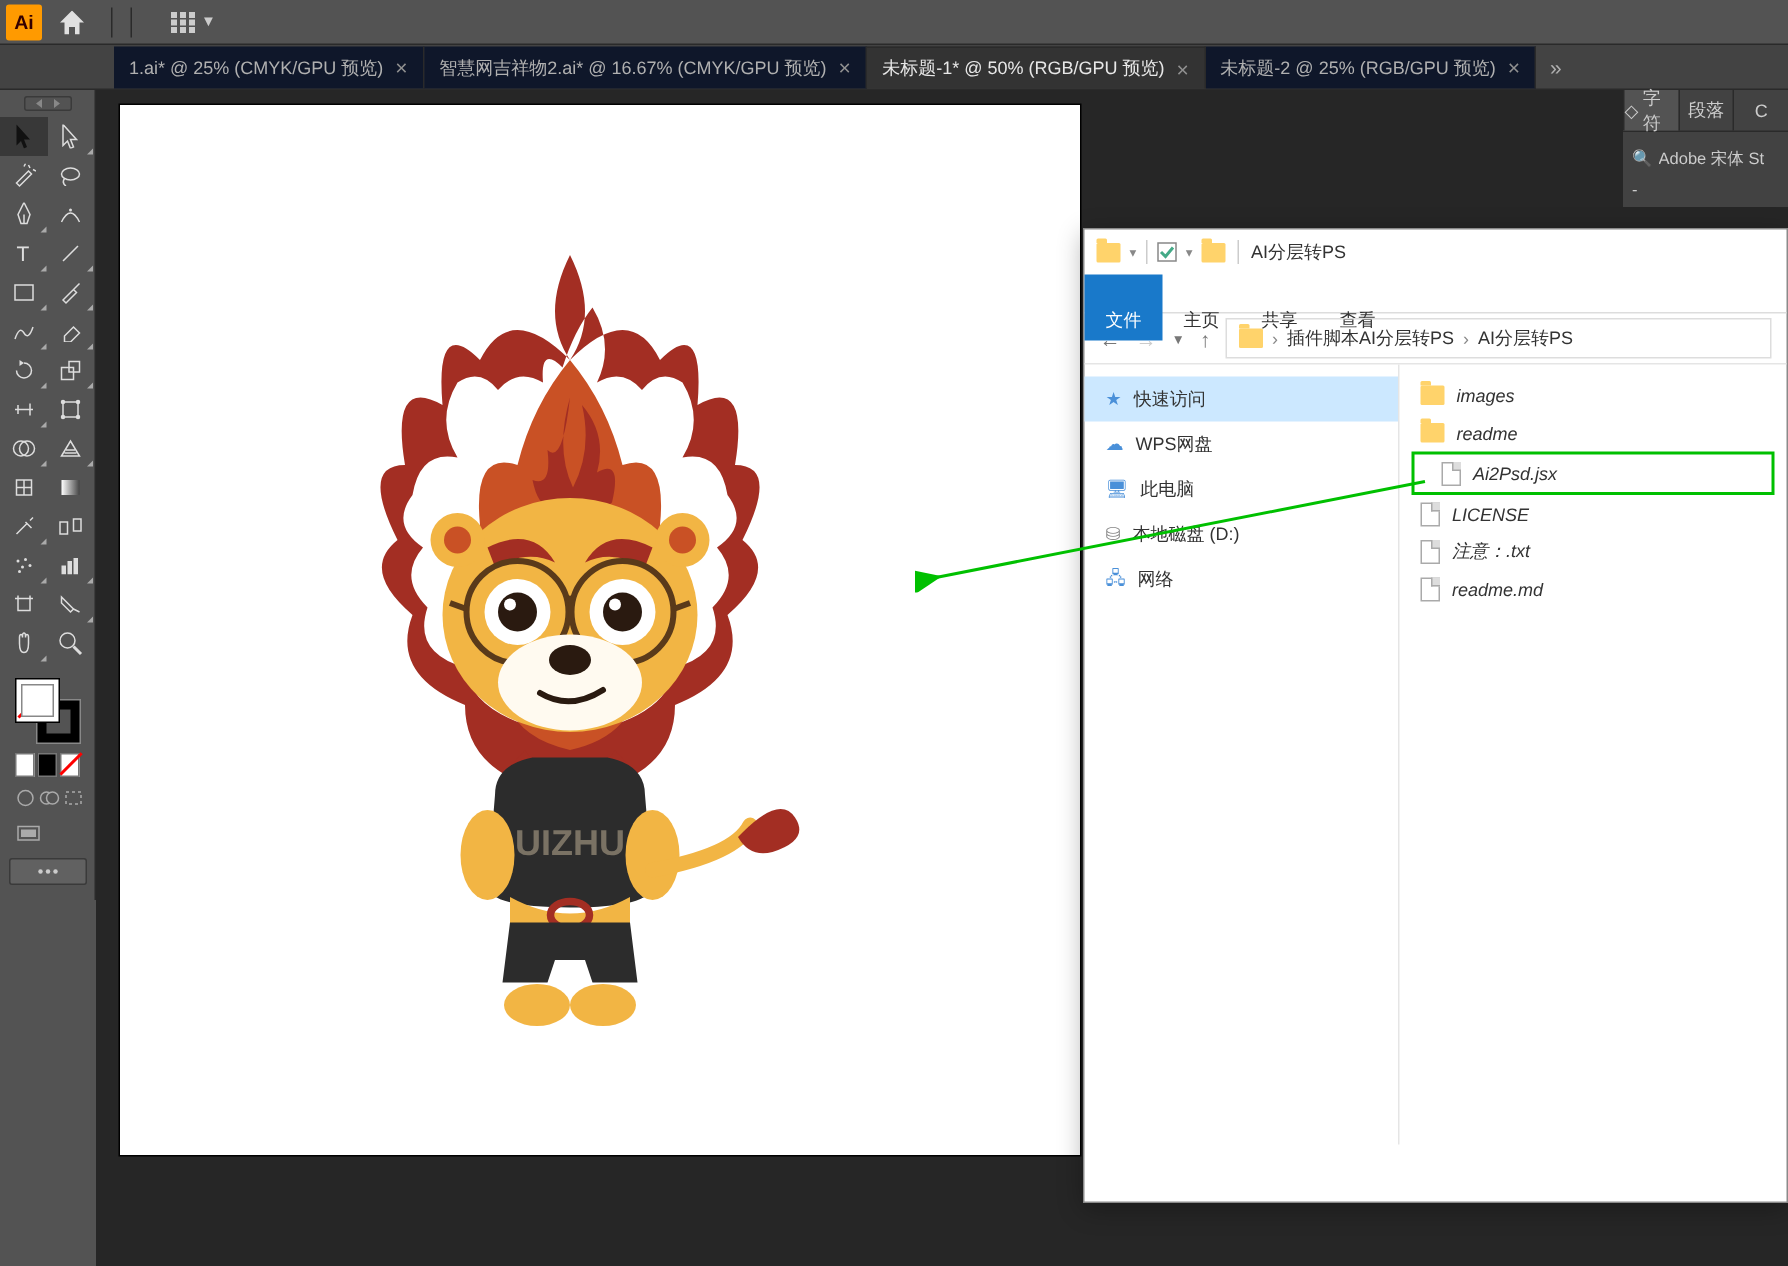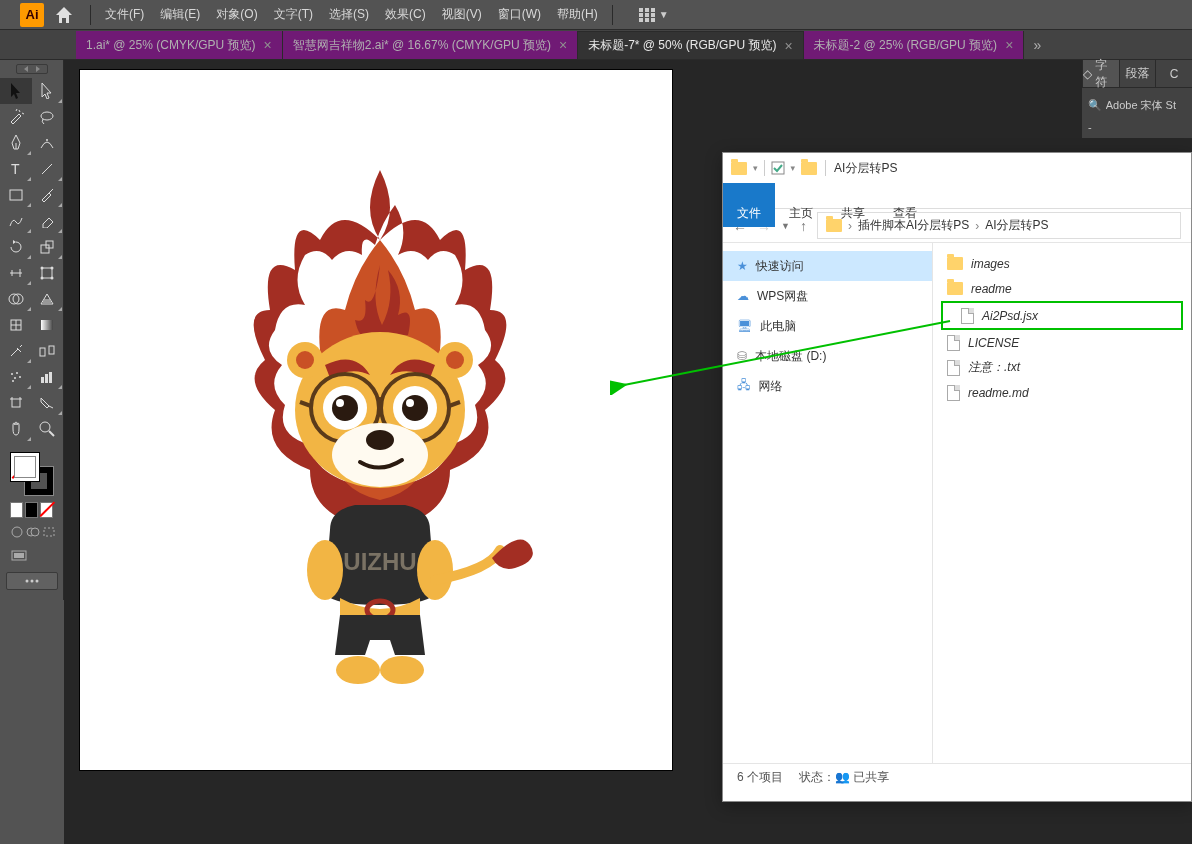--- a/index.html
+++ b/index.html
@@ -1,30 +1,30 @@
 <!DOCTYPE html>
 <html><head>
 <meta charset="utf-8">
 <style>
 * { margin: 0; padding: 0; box-sizing: border-box; font-family: "Microsoft YaHei", Arial, sans-serif; }
 body { width: 1192px; height: 844px; background: #535353; overflow: hidden; position: relative; }
 
 
-.ai-titlebar { height: 30px; background: #535353; display: flex; align-items: center; padding: 0 20px; border-bottom: 1px solid #2a2a2a; }
+.ai-titlebar { height: 30px; background: #535353; display: flex; align-items: center; padding: 0 4px; border-bottom: 1px solid #2a2a2a; }
 .ai-logo { width: 24px; height: 24px; background: #ff9a00; color: #330000; font-weight: bold; font-size: 13px; display: flex; align-items: center; justify-content: center; border-radius: 2px; margin-right: 8px; }
 .home-icon { width: 24px; height: 24px; display: flex; align-items: center; justify-content: center; margin-right: 8px; color: #e0e0e0; }
 .divider-v { width: 1px; height: 20px; background: #2a2a2a; margin: 0 6px; }
 .menu-items { display: flex; gap: 0; }
 .menu-item { color: #d8d8d8; font-size: 12px; padding: 4px 8px; cursor: pointer; }
 .workspace-sel { margin-left: 20px; display: flex; align-items: center; gap: 4px; }
 .grid-icon { display: inline-block; width: 16px; height: 14px; }
 
 
 .tabs-bar { height: 30px; background: #434343; display: flex; align-items: flex-end; padding-left: 76px; border-bottom: 1px solid #2a2a2a; }
-.tab { height: 28px; padding: 0 10px; display: flex; align-items: center; color: #b0b0b0; font-size: 12px; gap: 8px; background: #701a75; border-right: 1px solid #2a2a2a; cursor: pointer; }
+.tab { height: 28px; padding: 0 10px; display: flex; align-items: center; color: #b0b0b0; font-size: 12px; gap: 8px; background: #0f172a; border-right: 1px solid #2a2a2a; cursor: pointer; }
 .tab.active { background: #333333; color: #e8e8e8; border-top: 1px solid #2a2a2a; }
 .tab-close { color: #909090; font-size: 14px; }
 .tab-expand { width: 26px; height: 28px; display: flex; align-items: center; justify-content: center; color: #b0b0b0; font-size: 14px; cursor: pointer; }
 
 
 .tools-panel { position: absolute; left: 0; top: 60px; width: 64px; background: #535353; border-right: 1px solid #2a2a2a; padding-top: 4px; }
 .tools-tab { width: 32px; height: 10px; background: #535353; margin: 0 auto 4px; border: 1px solid #3a3a3a; border-radius: 2px; display:flex; align-items:center; justify-content:center;}
 .tools-tab svg{display:block;}
 .tool-row { display: flex; }
 .tool-btn { width: 32px; height: 26px; display: flex; align-items: center; justify-content: center; color: #e0e0e0; cursor: pointer; position: relative; }
@@ -38,21 +38,21 @@
 .sw-stroke { position: absolute; right: 0; bottom: 0; width: 30px; height: 30px; background: #000; border: 1px solid #888; }
 .sw-stroke::after{content:'';position:absolute;left:6px;top:6px;right:6px;bottom:6px;background:#535353;}
 .swatch-mini { display: flex; gap: 2px; padding: 2px 6px; }
 .mini-sw { width: 16px; height: 16px; border: 1px solid #777; }
 .bottom-icons { display: flex; gap: 2px; padding: 4px 6px; }
 .bi { width: 18px; height: 16px; display:flex; align-items:center; justify-content:center;}
 .edit-btn{width:52px;height:18px;margin:4px auto;background:#616161;border:1px solid #3a3a3a;border-radius:2px;display:flex;align-items:center;justify-content:center;}
 
 
 .canvas-area { position: absolute; left: 64px; top: 60px; right: 0; bottom: 0; background: #262626; }
-.artboard { position: absolute; left: 16px; top: 10px; width: 592px; height: 700px; background: #fff; box-shadow: 0 0 0 1px #000; }
+.artboard { position: absolute; left: 16px; top: 10px; width: 640px; height: 700px; background: #fff; box-shadow: 0 0 0 1px #000; }
 
 
 .panel-tabs { position: absolute; right: 0; top: 60px; width: 110px; height: 28px; background: #424242; display: flex; border-bottom: 1px solid #2a2a2a; }
 .ptab { flex: 1; display: flex; align-items: center; justify-content: center; color: #ccc; font-size: 12px; border-left: 1px solid #2a2a2a; cursor:pointer;}
 .ptab.active { background: #535353; }
 .panel-font { position: absolute; right: 0; top: 88px; width: 110px; height: 50px; background: #424242; padding: 6px; color: #ccc; font-size: 11px; }
 .font-row{display:flex;align-items:center;gap:4px;height:22px;}
 
 
 .explorer { position: absolute; left: 722px; top: 152px; width: 470px; height: 650px; background: #fff; border: 1px solid #8a8a8a; box-shadow: 0 4px 16px rgba(0,0,0,0.3); }
@@ -87,31 +87,20 @@
 <body>
 
 <div class="ai-titlebar">
   <div class="ai-logo">Ai</div>
   <div class="home-icon">
     <svg width="18" height="16" viewBox="0 0 18 16">
         <path d="M9 0 L17 8 L14 8 L14 16 L11 16 L11 11 L7 11 L7 16 L4 16 L4 8 L1 8 Z" fill="#e0e0e0"></path>
       </svg>
   </div>
   <div class="divider-v"></div>
-  <div class="menu-items">
-    <div class="menu-item">文件(F)</div>
-    <div class="menu-item">编辑(E)</div>
-    <div class="menu-item">对象(O)</div>
-    <div class="menu-item">文字(T)</div>
-    <div class="menu-item">选择(S)</div>
-    <div class="menu-item">效果(C)</div>
-    <div class="menu-item">视图(V)</div>
-    <div class="menu-item">窗口(W)</div>
-    <div class="menu-item">帮助(H)</div>
-  </div>
   <div class="divider-v"></div>
   <div class="workspace-sel">
     <svg class="grid-icon" viewBox="0 0 16 14">
         <rect x="0" y="0" width="4" height="4" fill="#ccc"></rect>
         <rect x="6" y="0" width="4" height="4" fill="#ccc"></rect>
         <rect x="12" y="0" width="4" height="4" fill="#ccc"></rect>
         <rect x="0" y="5" width="4" height="4" fill="#ccc"></rect>
         <rect x="6" y="5" width="4" height="4" fill="#ccc"></rect>
         <rect x="12" y="5" width="4" height="4" fill="#ccc"></rect>
         <rect x="0" y="10" width="4" height="4" fill="#ccc"></rect>
@@ -125,21 +114,21 @@
 <div class="tabs-bar">
   <div class="tab">
       <span>1.ai* @ 25% (CMYK/GPU 预览)</span>
       <span class="tab-close">×</span>
     </div>
   <div class="tab">
       <span>智慧网吉祥物2.ai* @ 16.67% (CMYK/GPU 预览)</span>
       <span class="tab-close">×</span>
     </div>
   <div class="tab active">
-      <span>未标题-7* @ 50% (RGB/GPU 预览)</span>
+      <span>未标题-1* @ 50% (RGB/GPU 预览)</span>
       <span class="tab-close">×</span>
     </div>
   <div class="tab">
       <span>未标题-2 @ 25% (RGB/GPU 预览)</span>
       <span class="tab-close">×</span>
     </div>
   <div class="tab-expand">»</div>
 </div>
 
 <div class="tools-panel">
@@ -570,24 +559,20 @@
       <div class="file-item">
           <span class="fi-file"></span>
           <span>注意：.txt</span>
         </div>
       <div class="file-item">
           <span class="fi-file"></span>
           <span>readme.md</span>
         </div>
     </div>
   </div>
-  <div class="exp-status">
-    <span>6 个项目</span>
-    <span><span>状态：</span><span>👥</span> <span>已共享</span></span>
-  </div>
 </div>
 
 <svg class="arrow-svg">
   <defs>
       <marker id="ah" markerWidth="12" markerHeight="10" refX="2" refY="5" orient="auto">
         <path d="M12 0 L0 5 L12 10 Z" fill="#00c000"></path>
       </marker>
     </defs>
   <line x1="340" y1="6" x2="14" y2="70" stroke="#00c000" stroke-width="2" marker-end="url(#ah)"></line>
 </svg>

